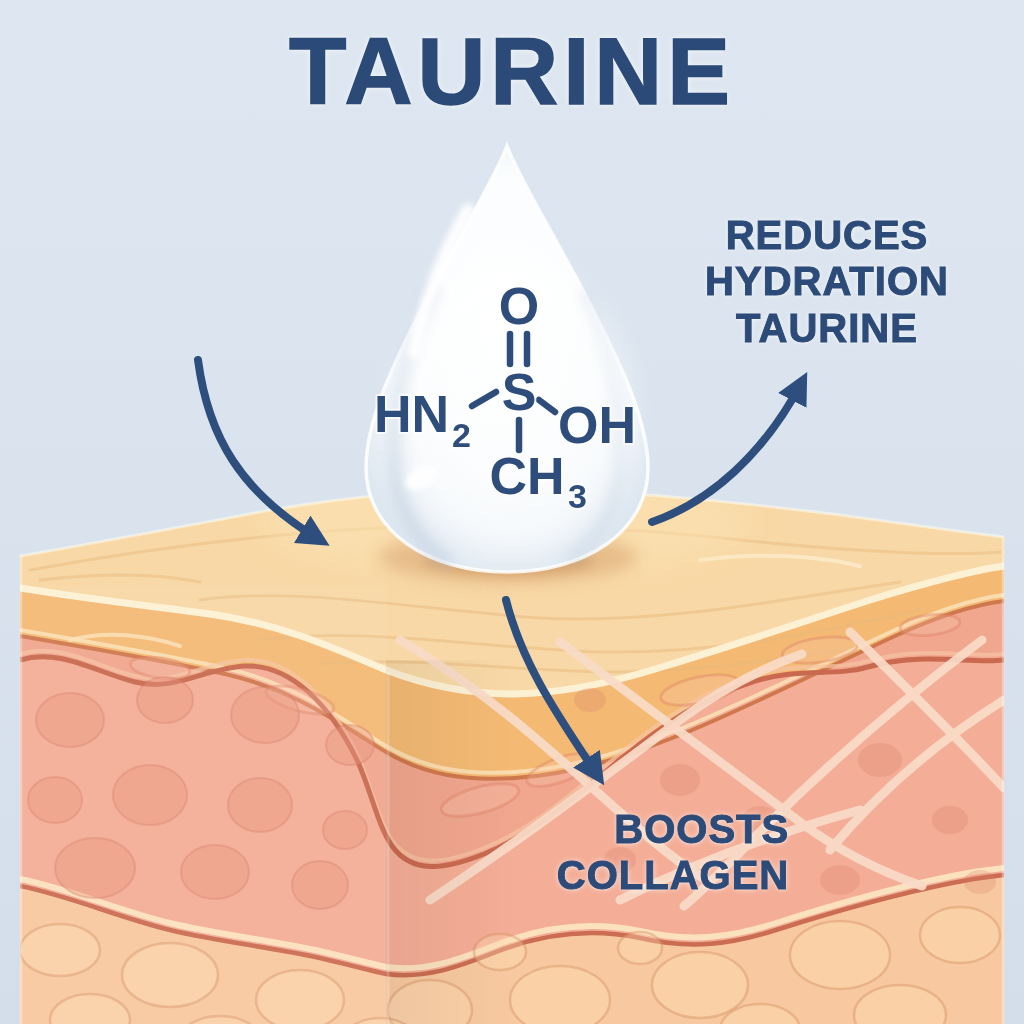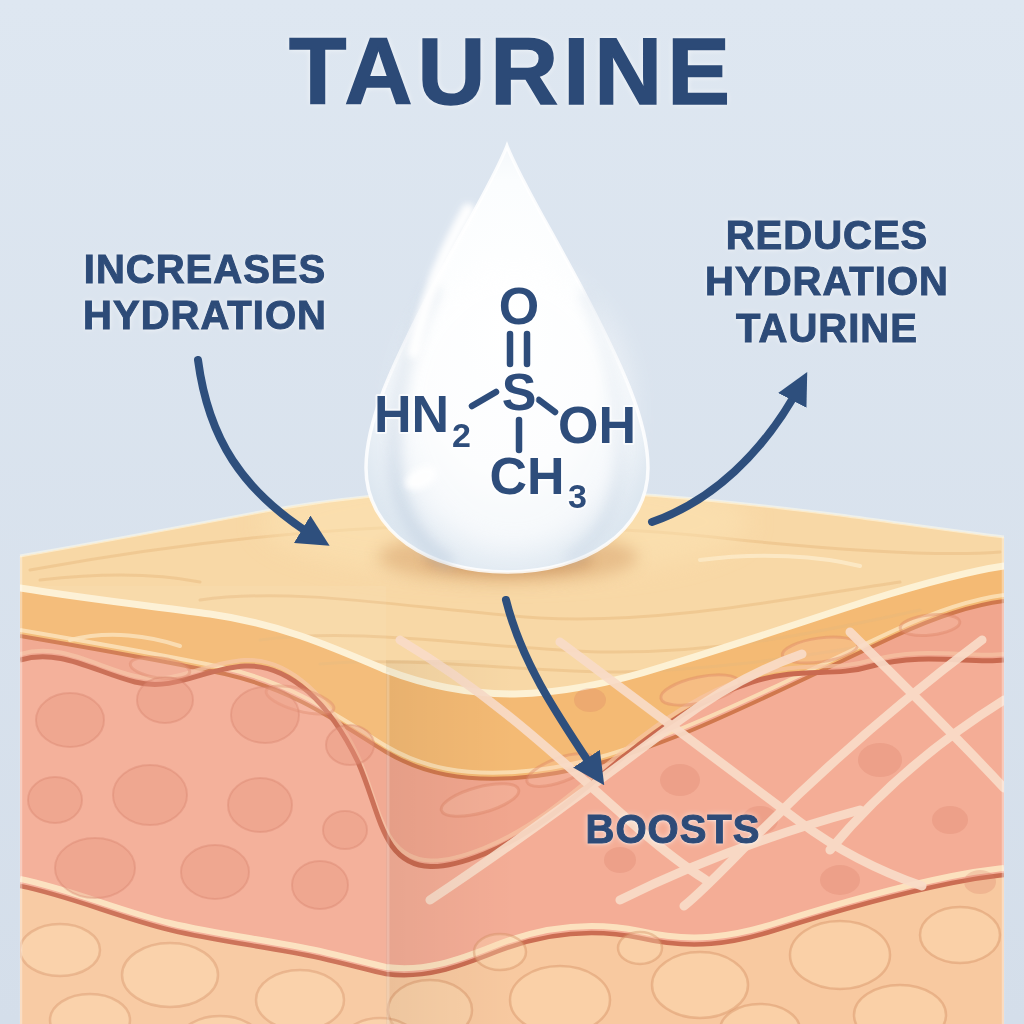--- a/index.html
+++ b/index.html
@@ -200,28 +200,25 @@
 
   <g stroke="#2e4f7d" stroke-width="8" fill="none" stroke-linecap="round">
     <path d="M198,360 C208,436 240,492 320,540" marker-end="url(#ah)"></path>
     <path d="M652,522 C710,502 764,454 802,382" marker-end="url(#ah)"></path>
     <path d="M506,600 C522,664 558,716 598,776" marker-end="url(#ah)"></path>
   </g>
 </svg>
 
 <div class="title">TAURINE</div>
 
-<div class="label label-hydration">
-  <div>INCREASES</div>
-  <div>HYDRATION</div>
-</div>
 
 <div class="label label-oxidative">
   <div>REDUCES</div>
   <div>HYDRATION</div>
   <div>TAURINE</div>
 </div>
 
 <div class="label label-collagen">
   <div>BOOSTS</div>
+  <div>COLLAGEN</div>
 </div>
 
 </div>
 
 </body></html>

